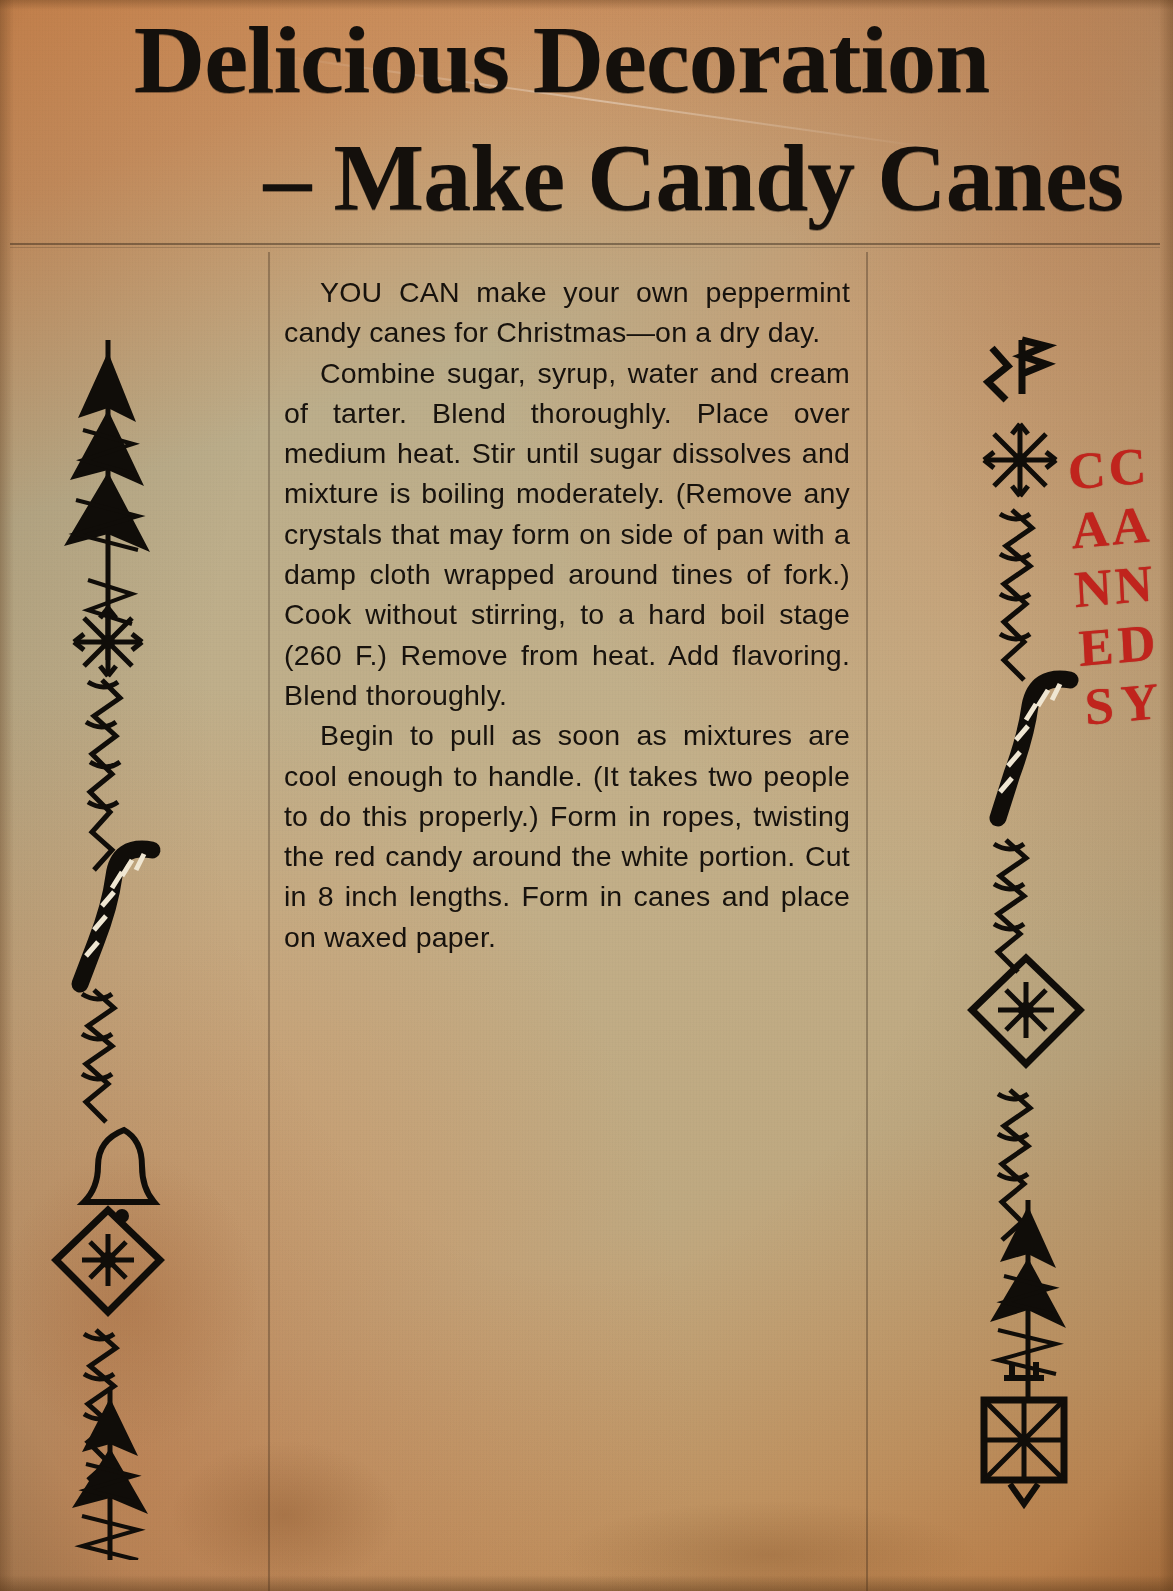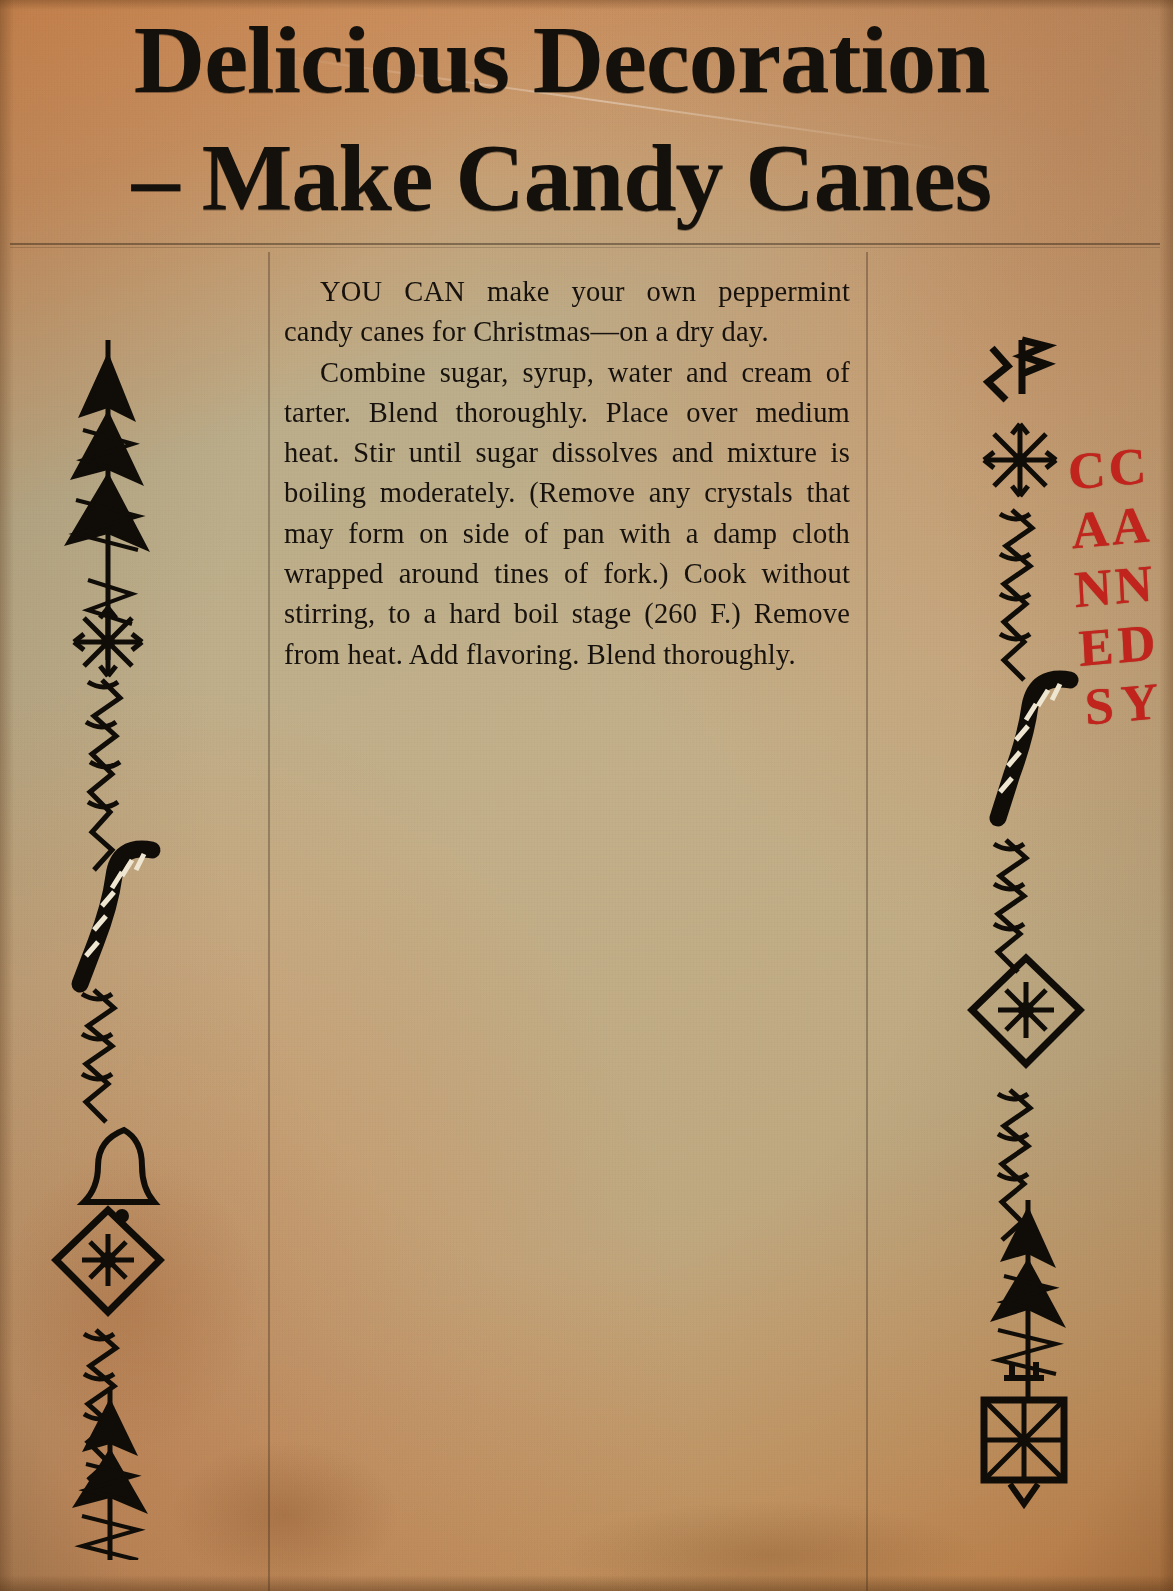--- a/index.html
+++ b/index.html
@@ -58,20 +58,21 @@
   }
   #headline .line1 {
     font-size: 96px;
     margin-top: 4px;
     transform: scaleX(1.03);
   }
   #headline .line2 {
     font-size: 96px;
     margin-top: 22px;
     transform: scaleX(1.0);
+    text-align: right;
   }
   
   .rule {
     position: absolute;
     left: 10px;
     width: 1150px;
     height: 2px;
     background: rgba(35,25,15,0.55);
     z-index: 5;
   }
@@ -79,21 +80,21 @@
   #rule2 { top: 247px; height: 1px; opacity: 0.35; }
 
   
   #article {
     position: absolute;
     left: 284px;
     top: 272px;
     width: 566px;
     z-index: 6;
     color: #17120d;
-    font-family: Liberation Serif, serif;
+    font-family: Liberation Sans, sans-serif;
     font-size: 28.5px;
     line-height: 40.3px;
     text-align: justify;
     letter-spacing: 0.2px;
   }
   #article p {
     margin: 0 0 0 0;
     text-indent: 36px;
   }
 
@@ -322,20 +323,21 @@
   </div>
 
   <div id="red-label">
     <span>CANDY</span>
     <span>CANES</span>
   </div>
 
   <div id="article">
     <p>YOU CAN make your own peppermint candy canes for Christmas—on a dry day.</p>
     <p>Combine sugar, syrup, water and cream of tarter. Blend thoroughly. Place over medium heat. Stir until sugar dissolves and mixture is boiling moderately. (Remove any crystals that may form on side of pan with a damp cloth wrapped around tines of fork.) Cook without stirring, to a hard boil stage (260 F.) Remove from heat. Add flavoring. Blend thoroughly.</p>
+    <p>Begin to pull as soon as mixtures are cool enough to handle. (It takes two people to do this properly.) Form in ropes, twisting the red candy around the white portion. Cut in 8 inch lengths. Form in canes and place on waxed paper.</p>
   </div>
 
   <div id="grain"></div>
   <div id="vignette"></div>
   <div class="edge" id="edge-top"></div>
   <div class="edge" id="edge-bottom"></div>
   <div class="edge" id="edge-left"></div>
   <div class="edge" id="edge-right"></div>
 </div>
 

